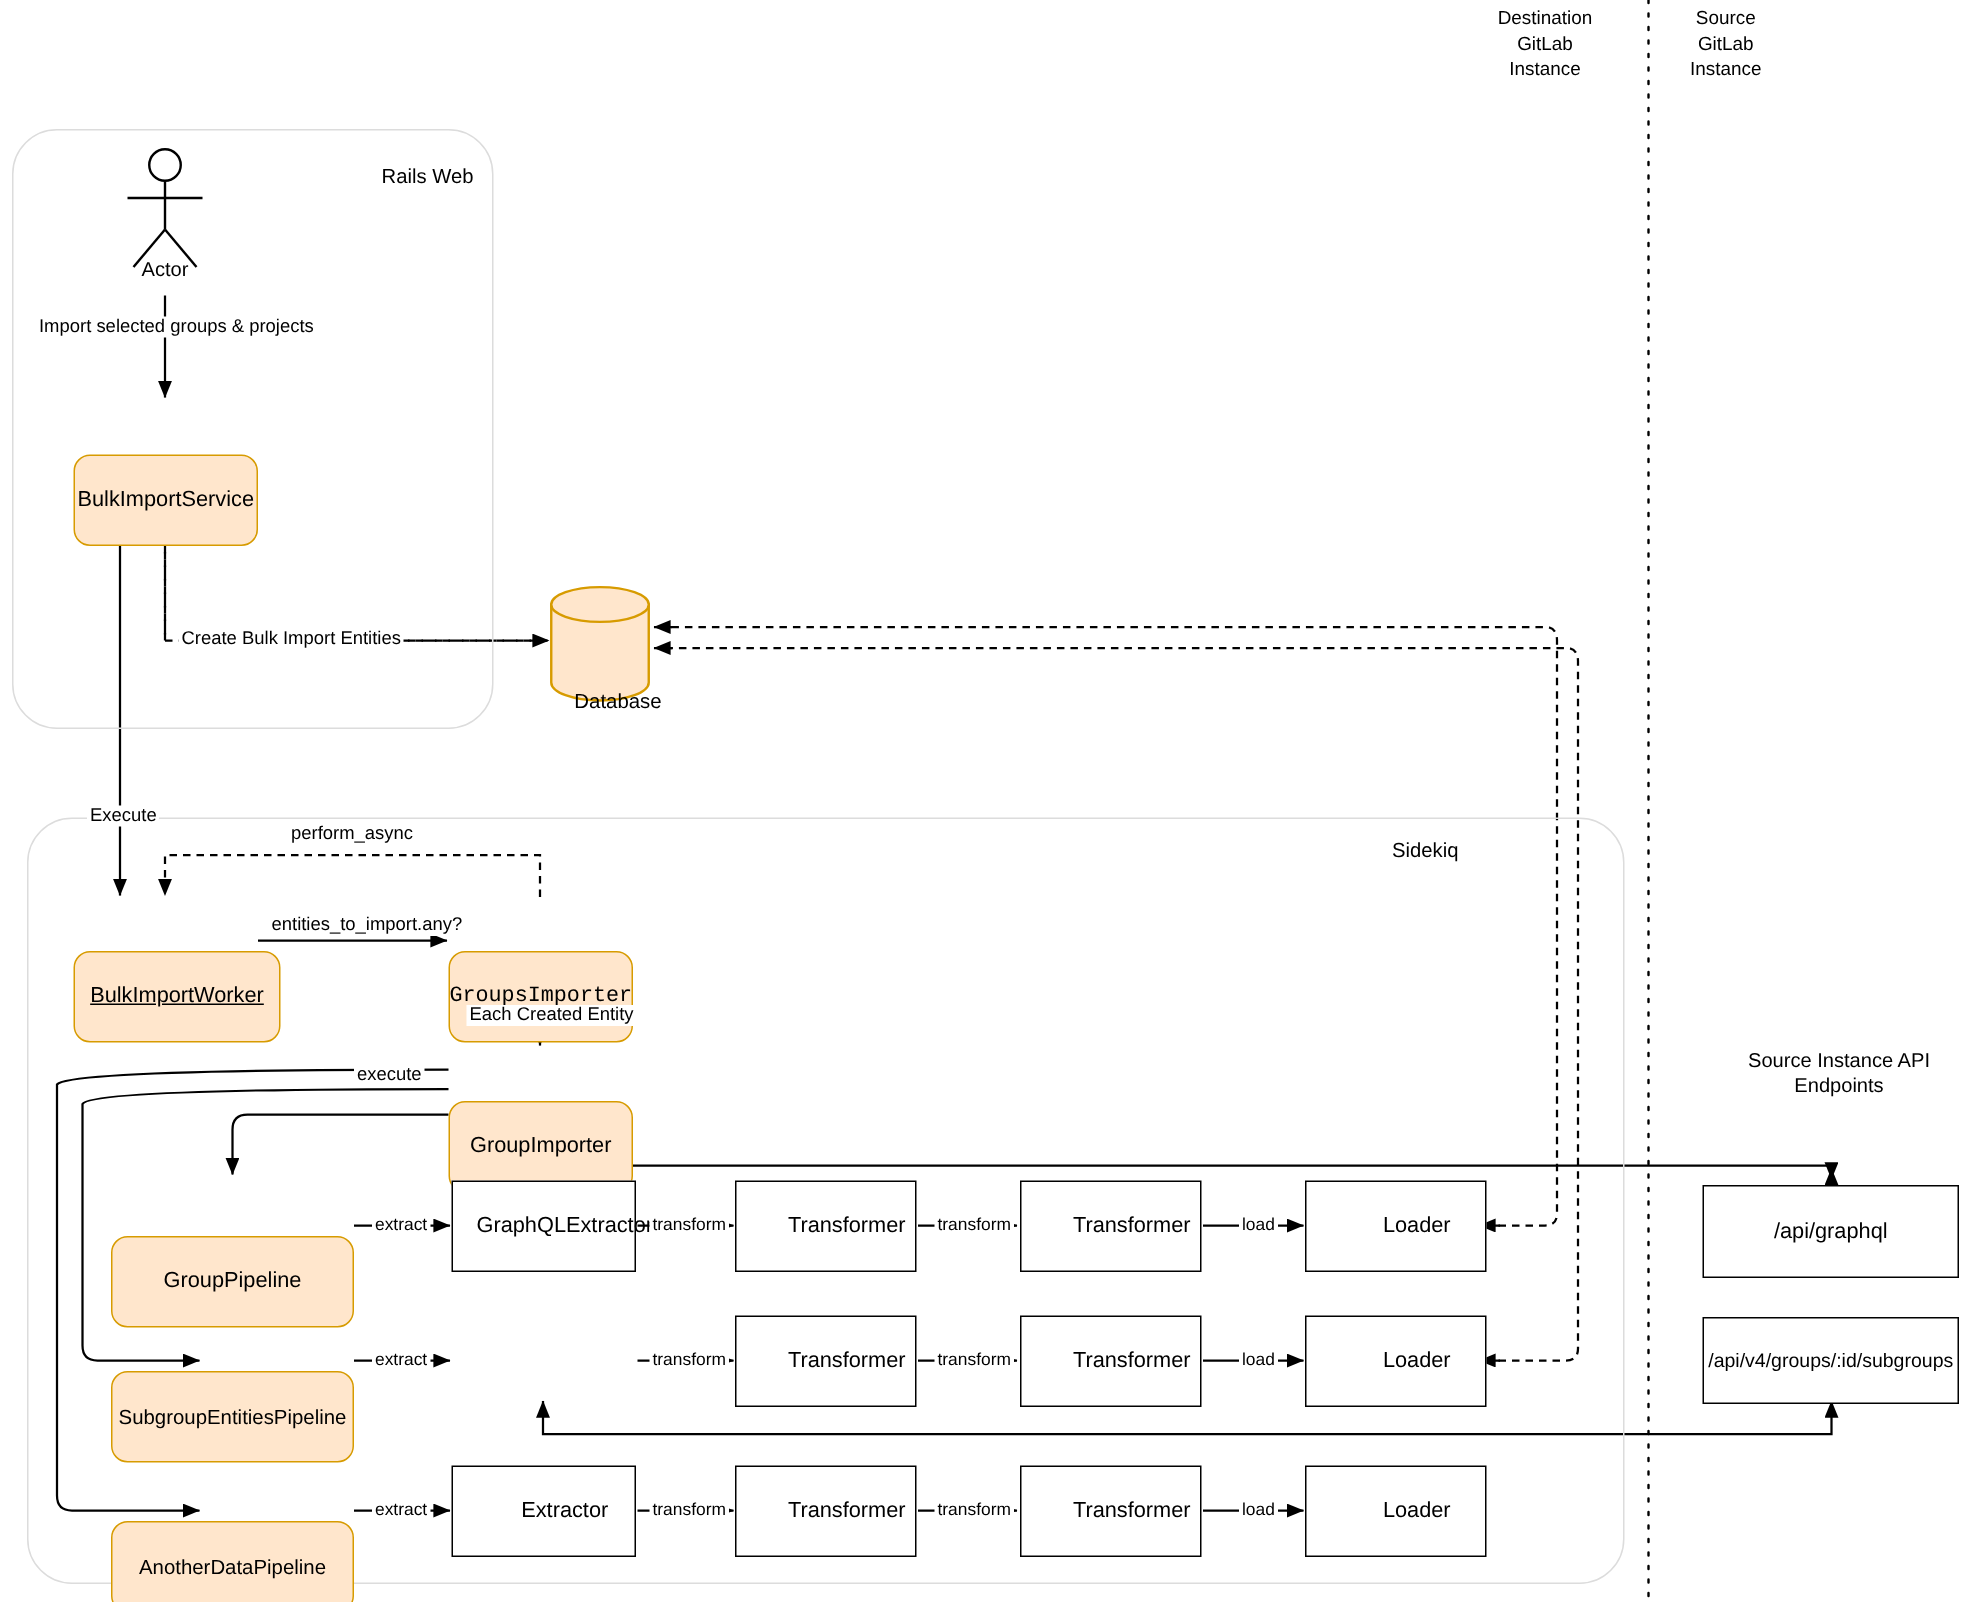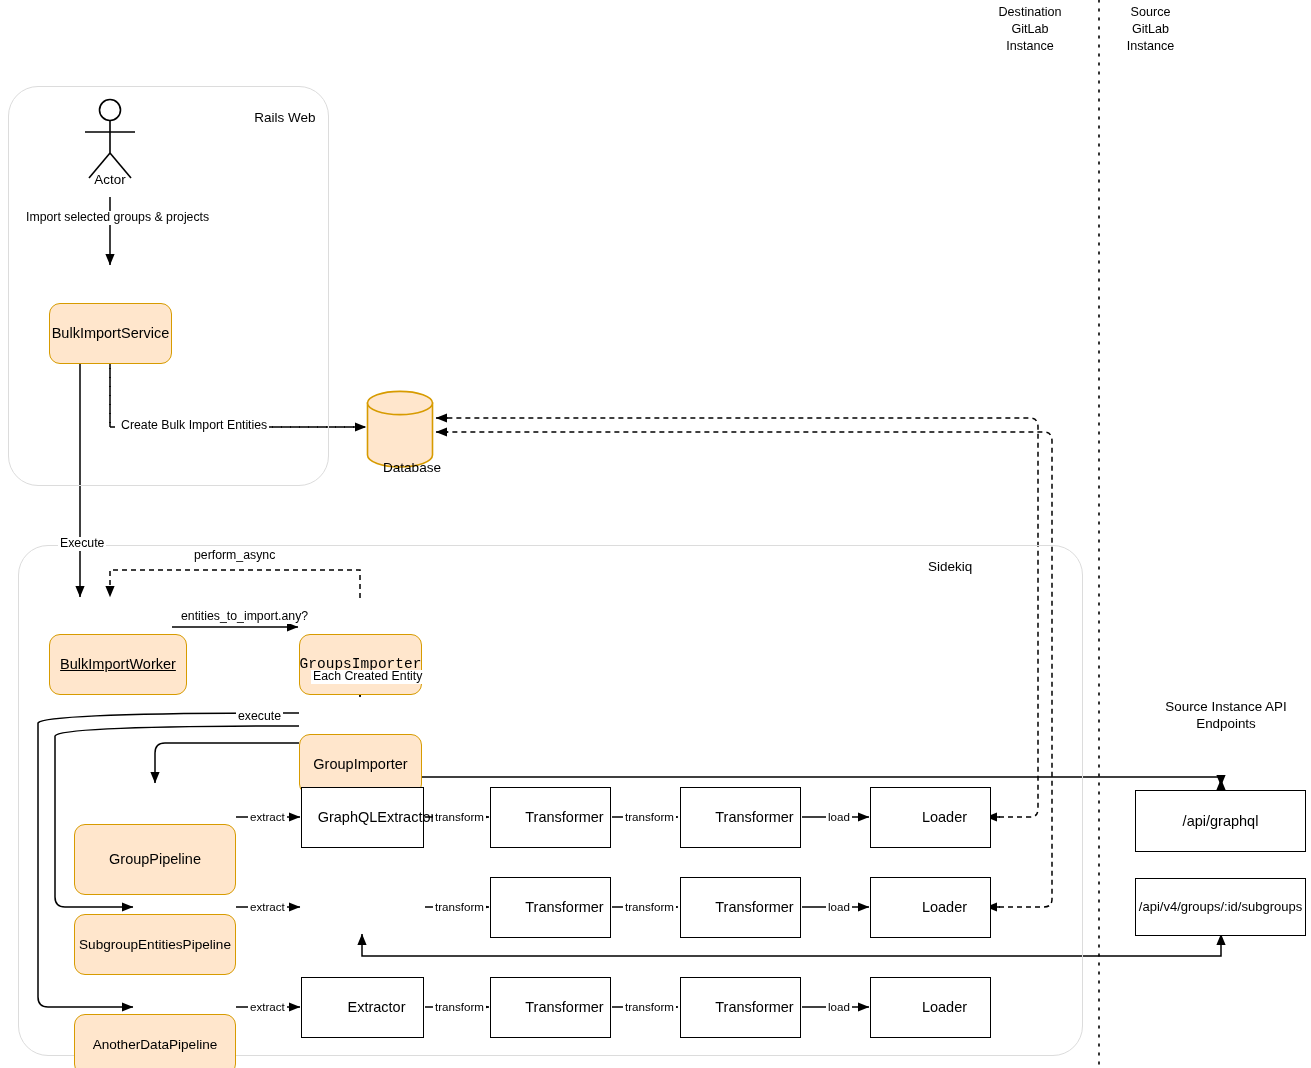--- a/index.html
+++ b/index.html
@@ -134,21 +134,21 @@
     </svg>
     <div class="dbname" style="left:12px;top:41px;margin-top:29px;">Database</div>
   </div>
 
   <div class="node obox" style="left:49px;top:597px;width:138px;height:61px;text-decoration:underline;">BulkImportWorker</div>
 
   <div class="node obox" style="left:299px;top:597px;width:123px;height:61px;font-family:Liberation Mono, monospace;">GroupsImporter</div>
 
   <div class="node obox" style="left:299px;top:697px;width:123px;height:61px;">GroupImporter</div>
 
-  <div class="node obox" style="left:74px;top:787px;width:162px;height:71px;">GroupPipeline</div>
+  <div class="node obox" style="left:74px;top:787px;width:162px;height:61px;">GroupPipeline</div>
 
   <div class="node obox" style="left:74px;top:877px;width:162px;height:61px;font-size:13.6px;">SubgroupEntitiesPipeline</div>
 
   <div class="node obox" style="left:74px;top:977px;width:162px;height:61px;font-size:13.6px;">AnotherDataPipeline</div>
 
   <div class="node rbox" style="left:301px;top:787px;width:123px;height:61px;">GraphQLExtractor</div>
   <div class="node rbox" style="left:490px;top:787px;width:121px;height:61px;">Transformer</div>
   <div class="node rbox" style="left:680px;top:787px;width:121px;height:61px;">Transformer</div>
   <div class="node rbox" style="left:870px;top:787px;width:121px;height:61px;">Loader</div>
 

